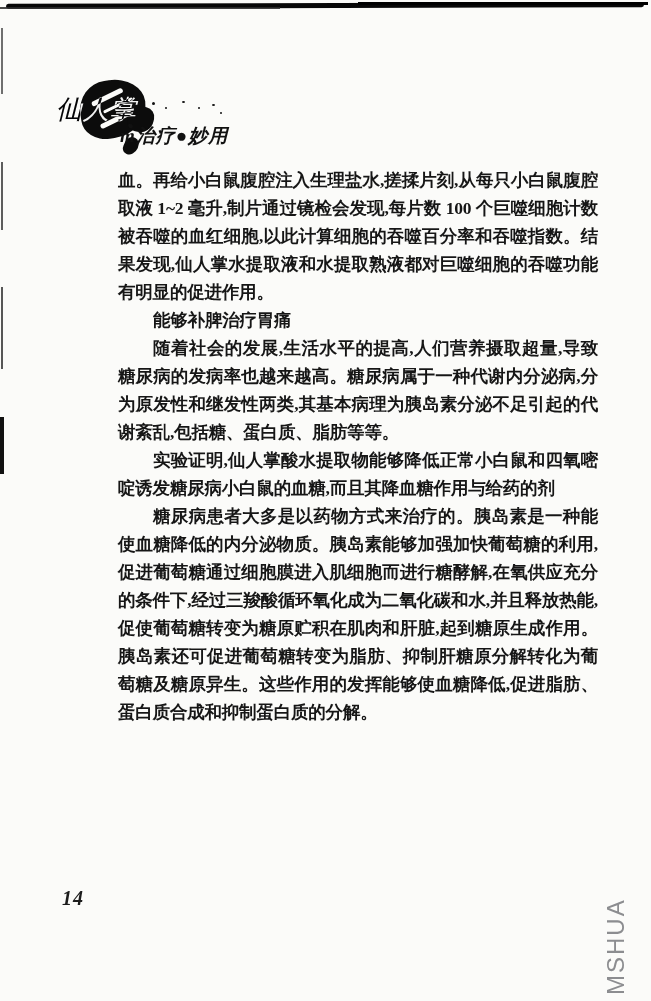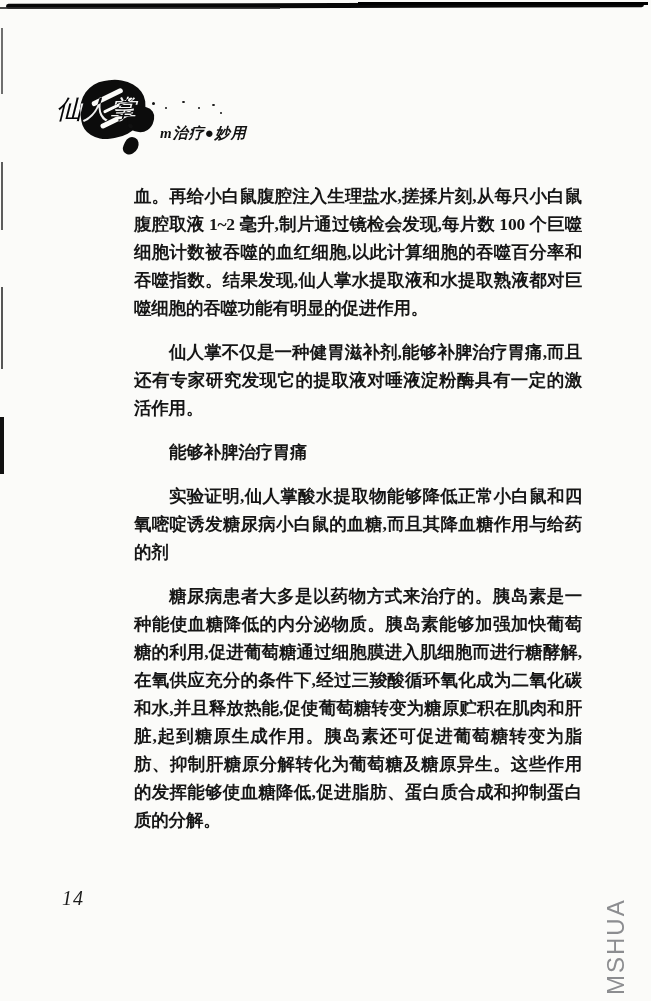--- a/index.html
+++ b/index.html
@@ -25,39 +25,39 @@
   .ink-blob:before{content:"";position:absolute;left:46px;top:30px;width:26px;height:26px;
     background:#0c0c0c;border-radius:60% 40% 55% 45%;transform:rotate(20deg);}
   .ink-blob:after{content:"";position:absolute;left:12px;top:14px;width:34px;height:5px;
     background:#fbfbf9;border-radius:3px;transform:rotate(-18deg);
     box-shadow:6px 12px 0 -1px #fbfbf9, -2px 24px 0 0 #fbfbf9;}
   .blob-drip{position:absolute;left:124px;top:62px;width:14px;height:18px;background:#0c0c0c;
     border-radius:50% 50% 60% 40%;transform:rotate(25deg);}
   .logo-calligraphy{position:absolute;left:56px;top:22px;
     font-size:26px;font-weight:normal;font-style:italic;letter-spacing:1px;
     color:#fff;mix-blend-mode:difference;line-height:1;white-space:nowrap;}
-  .logo-subtitle{position:absolute;left:120px;top:51px;font-size:15px;font-weight:bold;
-    font-style:italic;color:#111;letter-spacing:1px;white-space:nowrap;line-height:1;margin-left:40px;}
+  .logo-subtitle{position:absolute;left:120px;top:51px;font-size:19px;font-weight:bold;
+    font-style:italic;color:#111;letter-spacing:1px;white-space:nowrap;line-height:1;}
   .ink-speckles i{position:absolute;background:#111;border-radius:50%;display:block;}
   .sp1{left:152px;top:27px;width:3px;height:3px;}
   .sp2{left:165px;top:32px;width:2px;height:2px;}
   .sp3{left:182px;top:26px;width:3px;height:2px;}
   .sp4{left:198px;top:32px;width:2px;height:2px;}
   .sp5{left:212px;top:29px;width:3px;height:2px;}
   .sp6{left:128px;top:49px;width:5px;height:4px;border-radius:0;transform:rotate(35deg);}
   .sp7{left:220px;top:37px;width:2px;height:2px;}
   
   .content{position:absolute;left:118px;top:166px;width:480px;
     font-size:17.5px;line-height:28px;color:#161616;font-weight:600;
     text-align:justify;word-break:break-all;letter-spacing:-0.2px;}
-  .content p{margin:16px;text-indent:2em;}
+  .content p{margin:0;text-indent:2em;}
   .content p.no-indent{text-indent:0;}
   
   .page-number{position:absolute;left:62px;top:887px;font-size:20px;font-style:italic;
-    font-weight:400;color:#1c1c1c;letter-spacing:1px;}
+    font-weight:700;color:#1c1c1c;letter-spacing:1px;}
   .watermark{position:absolute;left:604px;top:880px;height:115px;
     writing-mode:vertical-rl;transform:rotate(180deg);
     font-family:"Liberation Sans","DejaVu Sans",sans-serif;
     font-size:24px;color:#8c8d90;letter-spacing:2px;line-height:1;}
 </style>
 </head>
 <body>
 
 <div>
 
@@ -80,22 +80,22 @@
       <i class="sp5"></i>
         <i class="sp6"></i>
         <i class="sp7"></i>
     </div>
     <div class="logo-calligraphy">仙人掌</div>
     <div class="logo-subtitle">m治疗●妙用</div>
   </div>
 
   <div class="content">
     <p class="no-indent">血。再给小白鼠腹腔注入生理盐水,搓揉片刻,从每只小白鼠腹腔取液 1~2 毫升,制片通过镜检会发现,每片数 100 个巨噬细胞计数被吞噬的血红细胞,以此计算细胞的吞噬百分率和吞噬指数。结果发现,仙人掌水提取液和水提取熟液都对巨噬细胞的吞噬功能有明显的促进作用。</p>
-    <p>仙人掌不仅是一种健胃滋补剂,能够补脾治疗胃痛,而且还有专家研究发现它的提取液对唾液淀粉酶具有一定的激活作用。</p>
     <p>能够补脾治疗胃痛</p>
+    <p>随着社会的发展,生活水平的提高,人们营养摄取超量,导致糖尿病的发病率也越来越高。糖尿病属于一种代谢内分泌病,分为原发性和继发性两类,其基本病理为胰岛素分泌不足引起的代谢紊乱,包括糖、蛋白质、脂肪等等。</p>
     <p>实验证明,仙人掌酸水提取物能够降低正常小白鼠和四氧嘧啶诱发糖尿病小白鼠的血糖,而且其降血糖作用与给药的剂</p>
     <p>糖尿病患者大多是以药物方式来治疗的。胰岛素是一种能使血糖降低的内分泌物质。胰岛素能够加强加快葡萄糖的利用,促进葡萄糖通过细胞膜进入肌细胞而进行糖酵解,在氧供应充分的条件下,经过三羧酸循环氧化成为二氧化碳和水,并且释放热能,促使葡萄糖转变为糖原贮积在肌肉和肝脏,起到糖原生成作用。胰岛素还可促进葡萄糖转变为脂肪、抑制肝糖原分解转化为葡萄糖及糖原异生。这些作用的发挥能够使血糖降低,促进脂肪、蛋白质合成和抑制蛋白质的分解。</p>
   </div>
 
   <div class="page-number">14</div>
   <div class="watermark">MSHUA</div>
 
 </div>
 
 </body></html>

